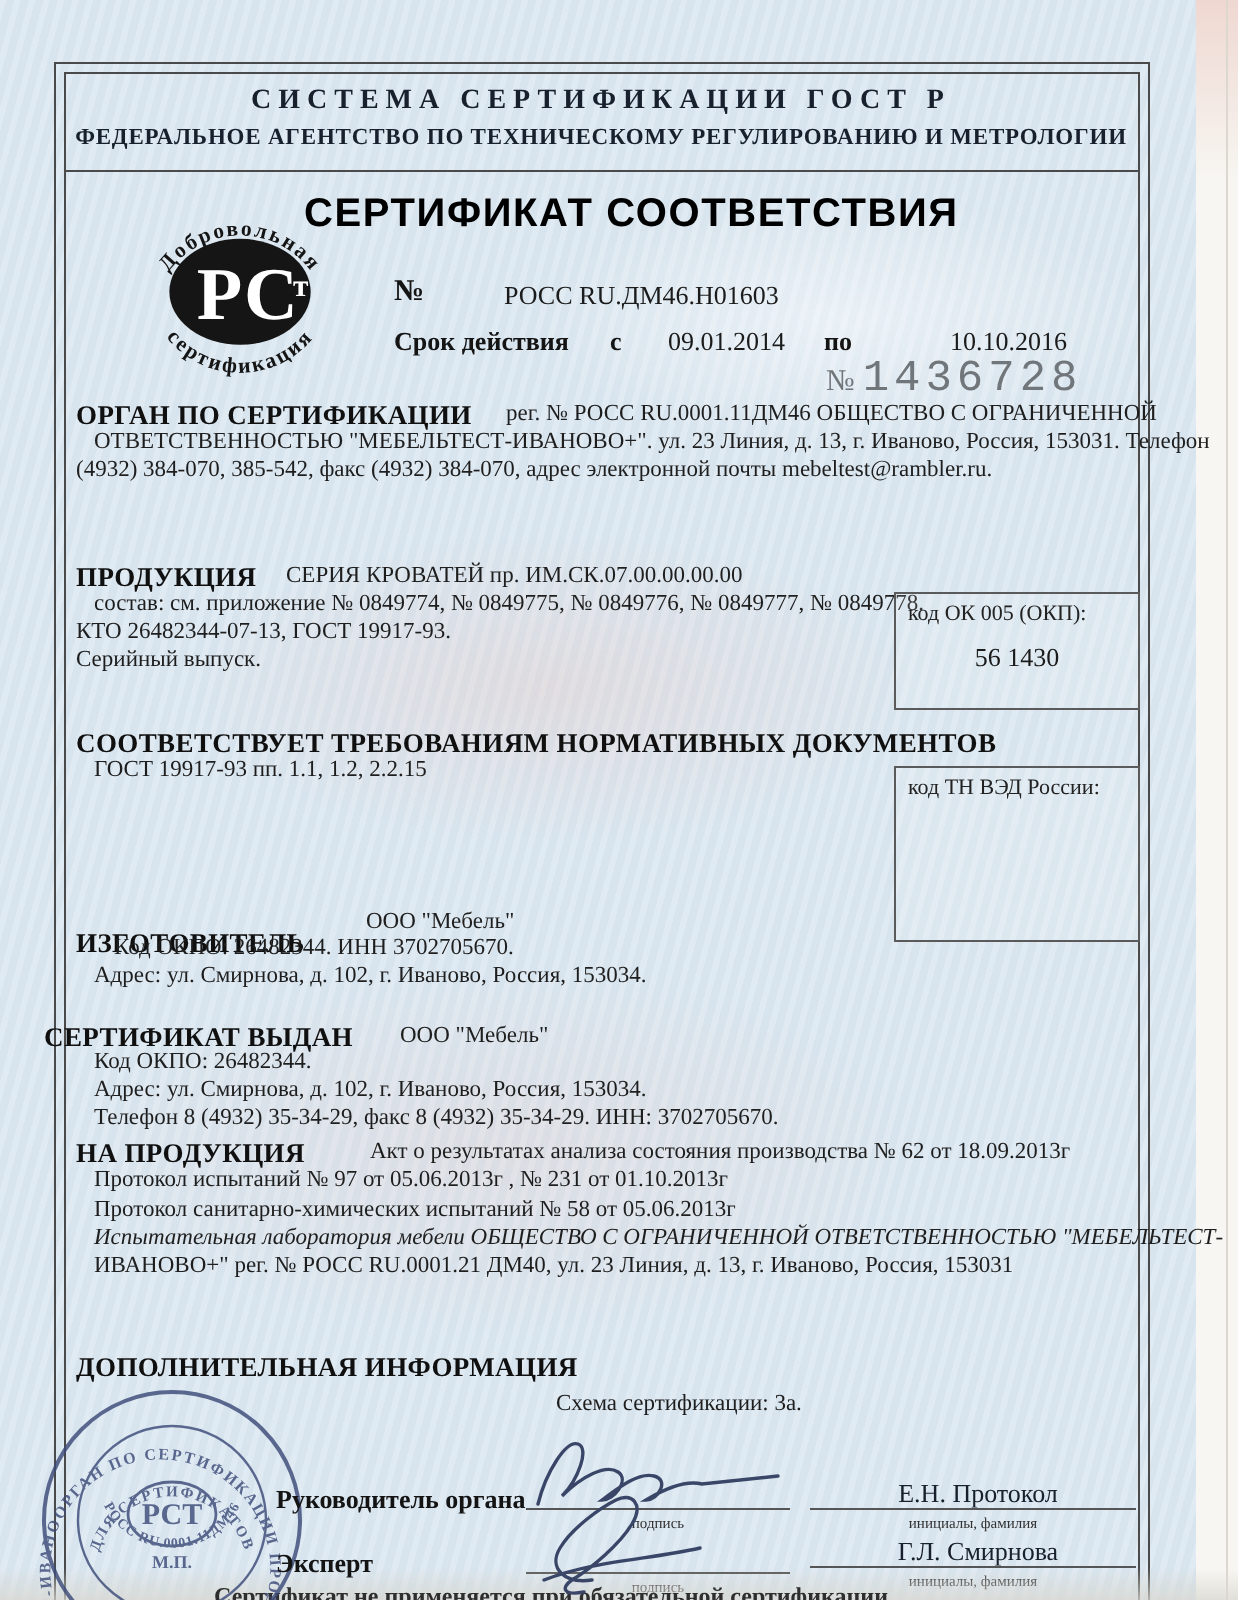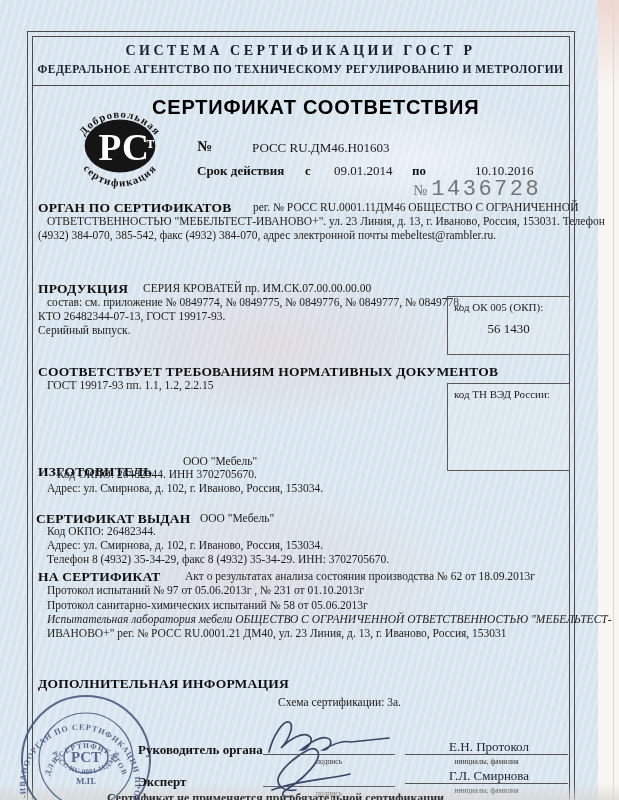--- a/index.html
+++ b/index.html
@@ -92,21 +92,21 @@
   <div class="abs lbl-b" style="left:305px; top:163px;">с</div>
   <div class="abs val" style="left:334px; top:163px;">09.01.2014</div>
   <div class="abs lbl-b" style="left:412px; top:163px;">по</div>
   <div class="abs val" style="left:475px; top:163px;">10.10.2016</div>
 
   <div class="abs serial" style="left:413px; top:177px;">
     <span class="no">№</span>
     <span class="digits">1436728</span>
   </div>
 
-  <div class="abs h" style="left:38px; top:200px;">ОРГАН ПО СЕРТИФИКАТОВ</div>
+  <div class="abs h" style="left:38px; top:200px;">ОРГАН ПО СЕРТИФИКАЦИИ</div>
   <div class="abs t" style="left:253px; top:201px;">рег. № РОСС RU.0001.11ДМ46 ОБЩЕСТВО С ОГРАНИЧЕННОЙ</div>
   <div class="abs t" style="left:47px; top:215px;">ОТВЕТСТВЕННОСТЬЮ "МЕБЕЛЬТЕСТ-ИВАНОВО+". ул. 23 Линия, д. 13, г. Иваново, Россия, 153031. Телефон</div>
   <div class="abs t" style="left:38px; top:229px;">(4932) 384-070, 385-542, факс (4932) 384-070, адрес электронной почты mebeltest@rambler.ru.</div>
 
   <div class="abs h" style="left:38px; top:281px;">ПРОДУКЦИЯ</div>
   <div class="abs t" style="left:143px; top:282px;">СЕРИЯ КРОВАТЕЙ пр. ИМ.СК.07.00.00.00.00</div>
   <div class="abs t" style="left:47px; top:296px;">состав: см. приложение № 0849774, № 0849775, № 0849776, № 0849777, № 0849778.</div>
   <div class="abs t" style="left:38px; top:310px;">КТО 26482344-07-13, ГОСТ 19917-93.</div>
   <div class="abs t" style="left:38px; top:324px;">Серийный выпуск.</div>
 
@@ -120,27 +120,27 @@
 
   <div class="abs code-box" style="left:447px; top:383px; width:121px; height:86px;">
     <div class="cap">код ТН ВЭД России:</div>
   </div>
 
   <div class="abs h" style="left:38px; top:454px;margin-top:10px;">ИЗГОТОВИТЕЛЬ</div>
   <div class="abs t" style="left:183px; top:455px;">ООО "Мебель"</div>
   <div class="abs t" style="left:57px; top:468px;">Код ОКПО: 26482344. ИНН 3702705670.</div>
   <div class="abs t" style="left:47px; top:482px;">Адрес: ул. Смирнова, д. 102, г. Иваново, Россия, 153034.</div>
 
-  <div class="abs h" style="left:36px; top:511px;">СЕРТИФИКАТ ВЫДАН</div>
+  <div class="abs h" style="left:22px; top:511px;">СЕРТИФИКАТ ВЫДАН</div>
   <div class="abs t" style="left:200px; top:512px;">ООО "Мебель"</div>
   <div class="abs t" style="left:47px; top:525px;">Код ОКПО: 26482344.</div>
   <div class="abs t" style="left:47px; top:539px;">Адрес: ул. Смирнова, д. 102, г. Иваново, Россия, 153034.</div>
   <div class="abs t" style="left:47px; top:553px;">Телефон 8 (4932) 35-34-29, факс 8 (4932) 35-34-29. ИНН: 3702705670.</div>
 
-  <div class="abs h" style="left:38px; top:569px;">НА СЕРТИФИКАТ</div>
+  <div class="abs h" style="left:38px; top:569px;">НА ПРОДУКЦИЯ</div>
   <div class="abs t" style="left:185px; top:570px;">Акт о результатах анализа состояния производства № 62 от 18.09.2013г</div>
   <div class="abs t" style="left:47px; top:584px;">Протокол испытаний № 97 от 05.06.2013г , № 231 от 01.10.2013г</div>
   <div class="abs t" style="left:47px; top:599px;">Протокол санитарно-химических испытаний № 58 от 05.06.2013г</div>
   <div class="abs t" style="left:47px; top:613px;font-style:italic;">Испытательная лаборатория мебели ОБЩЕСТВО С ОГРАНИЧЕННОЙ ОТВЕТСТВЕННОСТЬЮ "МЕБЕЛЬТЕСТ-</div>
   <div class="abs t" style="left:47px; top:627px;">ИВАНОВО+" рег. № РОСС RU.0001.21 ДМ40, ул. 23 Линия, д. 13, г. Иваново, Россия, 153031</div>
 
   <div class="abs h" style="left:38px; top:676px;">ДОПОЛНИТЕЛЬНАЯ ИНФОРМАЦИЯ</div>
   <div class="abs t" style="left:278px; top:696px;">Схема сертификации: 3а.</div>
 
   <svg class="abs" style="left:6px; top:682px; z-index:3;" width="160" height="160" viewBox="0 0 160 160" opacity="0.82">

